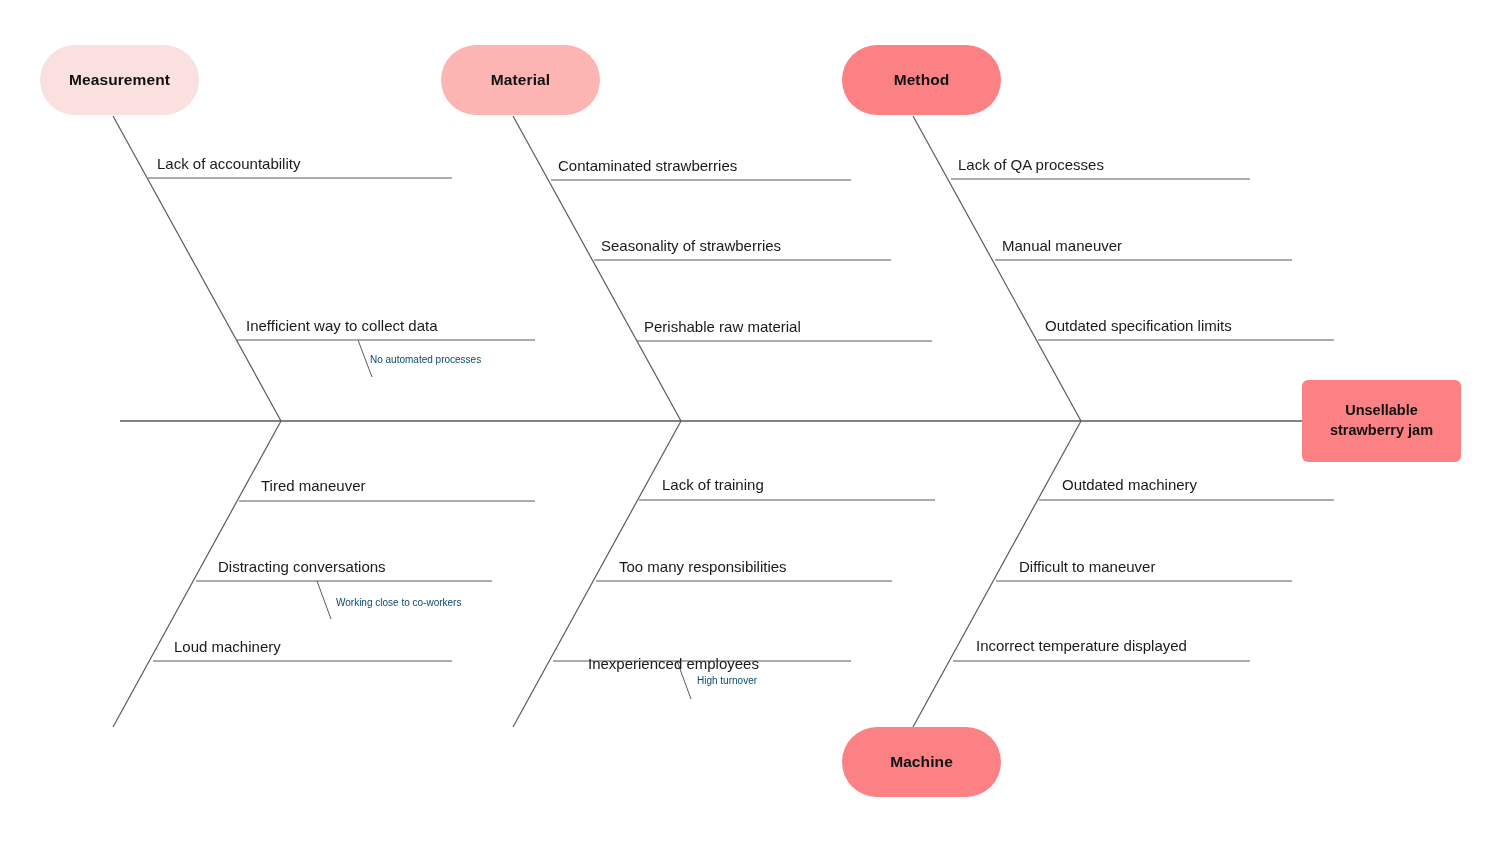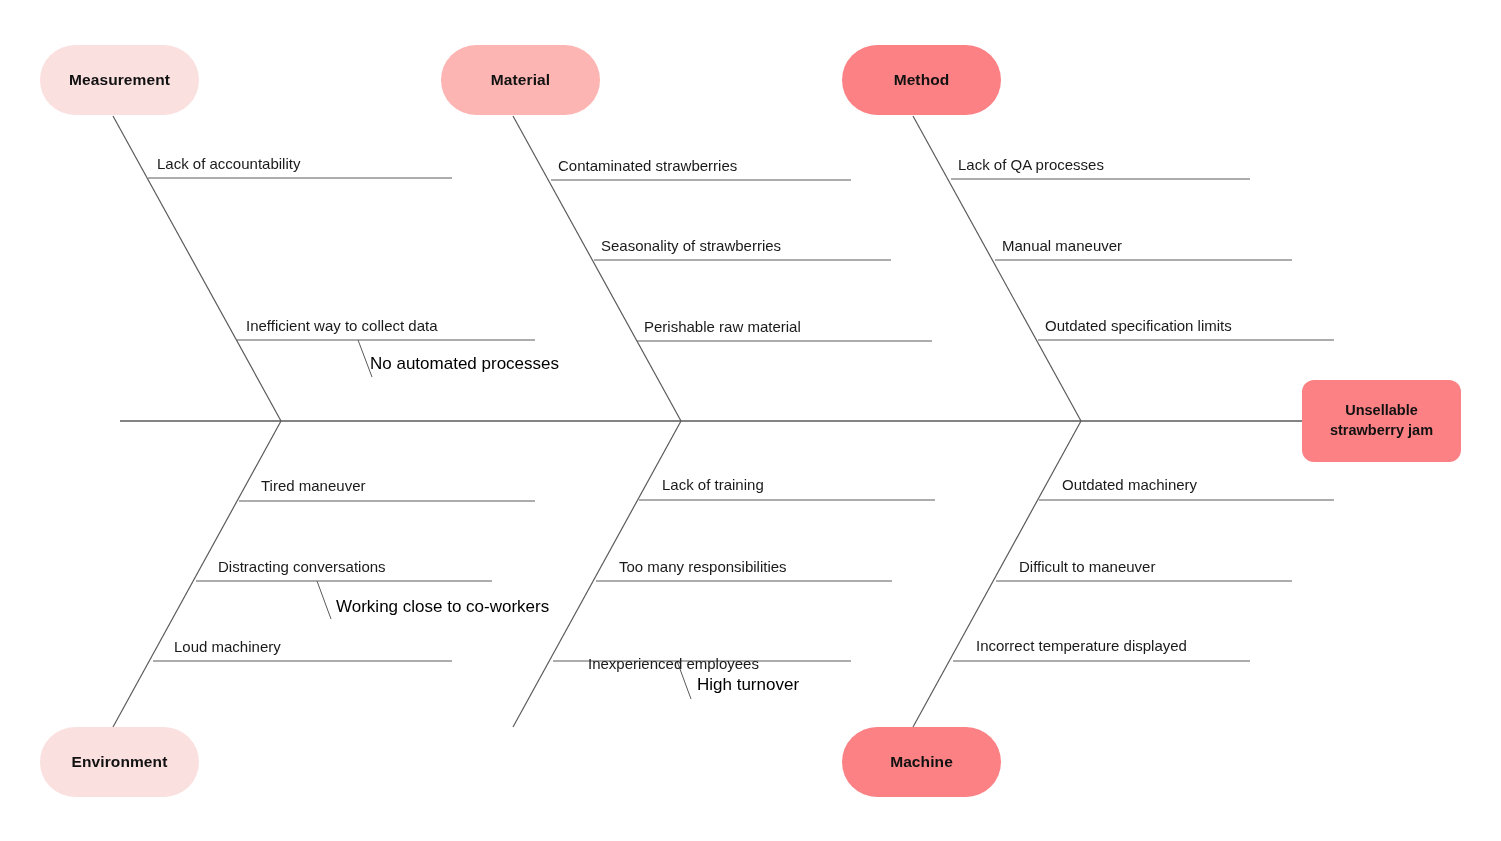--- a/index.html
+++ b/index.html
@@ -34,41 +34,41 @@
     letter-spacing: 0.1px;
     text-align: center;
     box-sizing: border-box;
     z-index: 3;
   }
   .head-box {
     position: absolute;
     display: flex;
     align-items: center;
     justify-content: center;
-    border-radius: 12px;
+    border-radius: 6px;
     font-size: 14.5px;
     font-weight: bold;
     color: #111111;
     line-height: 1.35;
     text-align: center;
     box-sizing: border-box;
     z-index: 3;
   }
   .cause-label {
     position: absolute;
     font-size: 15px;
     color: #1a1a1a;
     white-space: nowrap;
     line-height: 1;
     z-index: 2;
   }
   .sub-label {
     position: absolute;
-    font-size: 17px;
-    color: #000000;
+    font-size: 10px;
+    color: #0c4a6e;
     white-space: nowrap;
     line-height: 1;
     z-index: 2;
   }
 </style>
 </head>
 <body>
 
 <div id="canvas">
 
@@ -116,23 +116,20 @@
   </div>
 
   <div class="cat-box" style="left:842px; top:45px; width:159px; height:70px; background:#fb8184;">
     <span>Method</span>
   </div>
 
   <div class="cat-box" style="left:441px; top:45px; width:159px; height:70px; background:#fcb5b2;">
     <span>Material</span>
   </div>
 
-  <div class="cat-box" style="left:40px; top:727px; width:159px; height:70px; background:#fbe0e0;">
-    <span>Environment</span>
-  </div>
 
 
   <div class="cat-box" style="left:842px; top:727px; width:159px; height:70px; background:#fb8184;">
     <span>Machine</span>
   </div>
 
   <div class="head-box" style="left:1302px; top:380px; width:159px; height:82px; background:#fb8184;">
     <div>
       <div>Unsellable</div>
       <div>strawberry jam</div>

